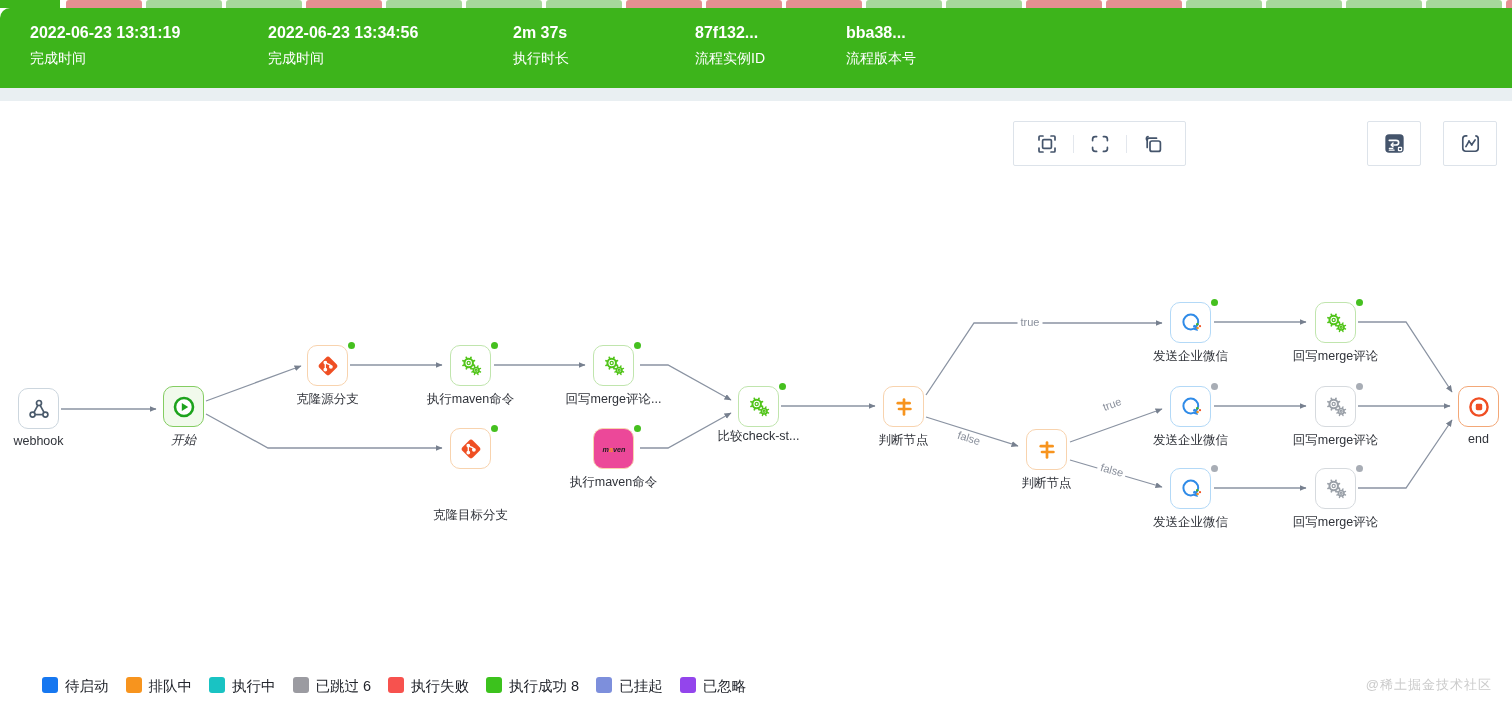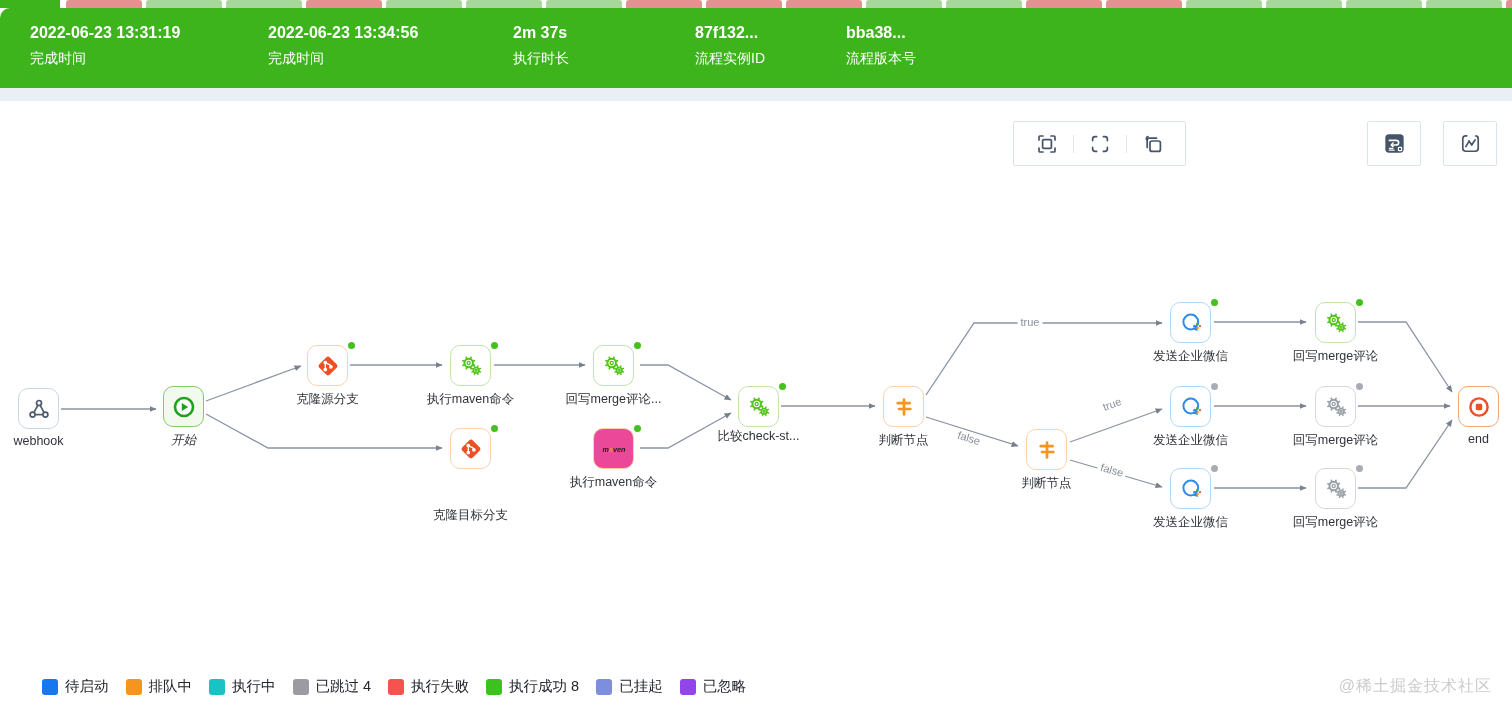--- a/index.html
+++ b/index.html
@@ -33,25 +33,25 @@
   .node { position:absolute; width:41px; height:41px; background:#fff; border:1px solid #ccc; border-radius:10px;
           display:flex; align-items:center; justify-content:center; cursor:pointer; }
   .node svg { width:24px; height:24px; }
   .nlabel { position:absolute; width:140px; text-align:center; font-size:12.5px; color:#30333a; white-space:nowrap; }
   .ndot { position:absolute; top:-4px; right:-8px; width:7px; height:7px; border-radius:50%; }
   .elabel { position:absolute; font-size:11px; color:#8a909c; background:#fff; padding:0 3px; white-space:nowrap;
             transform:translate(-50%,-50%); }
 
   
   #legend { position:absolute; left:42px; top:677px; display:flex; align-items:center; gap:17px; }
-  .litem { display:flex; align-items:center; gap:7px; }
+  .litem { display:flex; align-items:flex-start; gap:7px; }
   .lsq { width:16px; height:16px; border-radius:3px; }
   .ltxt { font-size:14.5px; color:#23262d; white-space:nowrap; }
 
-  #watermark { position:absolute; right:20px; top:676px; font-size:16px; color:#cbcbcb; letter-spacing:1px; }
+  #watermark { position:absolute; right:20px; top:676px; font-size:13px; color:#cbcbcb; letter-spacing:1px; }
 </style>
 </head>
 <body>
 
 <div id="stage">
 
   <div id="tabstrip">
     <div class="corner"></div>
   <div class="seg" style="left: 66px; background: rgb(229, 144, 145);"></div>
       <div class="seg" style="left: 146px; background: rgb(166, 216, 155);"></div>
@@ -485,21 +485,21 @@
       <div class="litem">
         <span class="lsq" style="background: rgb(247, 148, 30);"></span>
                <span class="ltxt">排队中</span>
       </div>
       <div class="litem">
         <span class="lsq" style="background: rgb(25, 195, 195);"></span>
                <span class="ltxt">执行中</span>
       </div>
       <div class="litem">
         <span class="lsq" style="background: rgb(155, 155, 161);"></span>
-               <span class="ltxt">已跳过 4</span>
+               <span class="ltxt">已跳过 6</span>
       </div>
       <div class="litem">
         <span class="lsq" style="background: rgb(247, 82, 78);"></span>
                <span class="ltxt">执行失败</span>
       </div>
       <div class="litem">
         <span class="lsq" style="background: rgb(60, 194, 29);"></span>
                <span class="ltxt">执行成功 8</span>
       </div>
       <div class="litem">

